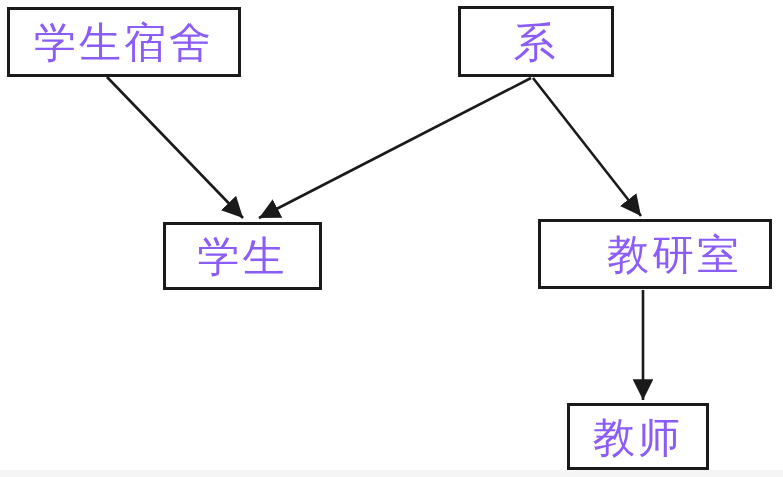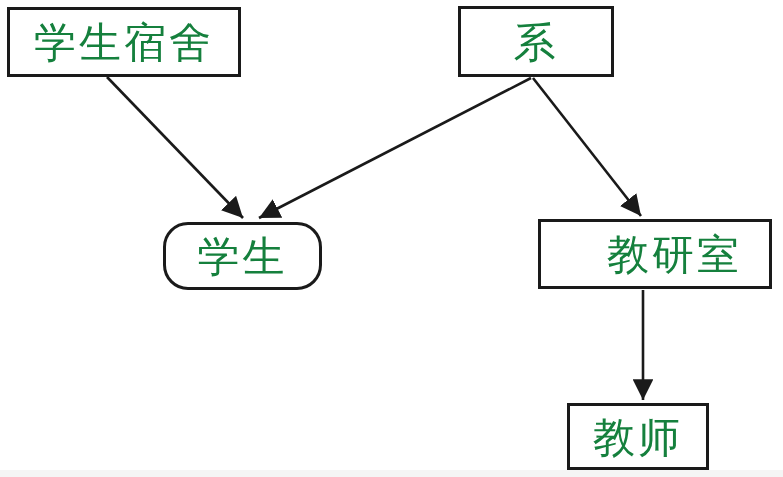--- a/index.html
+++ b/index.html
@@ -35,30 +35,30 @@
   .node {
     position: absolute;
     box-sizing: border-box;
     border: 3px solid #1a1a1a;
     background: #ffffff;
     display: flex;
     align-items: center;
     justify-content: center;
     font-size: 42px;
     line-height: 1;
-    color: #15803d;
+    color: #8b5cf6;
     letter-spacing: 3px;
     z-index: 2;
     white-space: nowrap;
     text-align: right;
   }
   .node span { transform: translateY(1px); }
   #node-dormitory      { left: 7px;   top: 7px;   width: 234px; height: 70px; }
   #node-department     { left: 458px; top: 6px;   width: 156px; height: 71px; }
-  #node-student        { left: 163px; top: 222px; width: 159px; height: 68px; border-radius: 25px; }
+  #node-student        { left: 163px; top: 222px; width: 159px; height: 68px; }
   #node-research-office{ left: 538px; top: 219px; width: 234px; height: 70px; padding-left: 39px; }
   #node-teacher        { left: 567px; top: 403px; width: 142px; height: 67px; }
 </style>
 </head>
 <body>
 
 <div class="stage">
 
   <div class="bottom-strip"></div>
 

